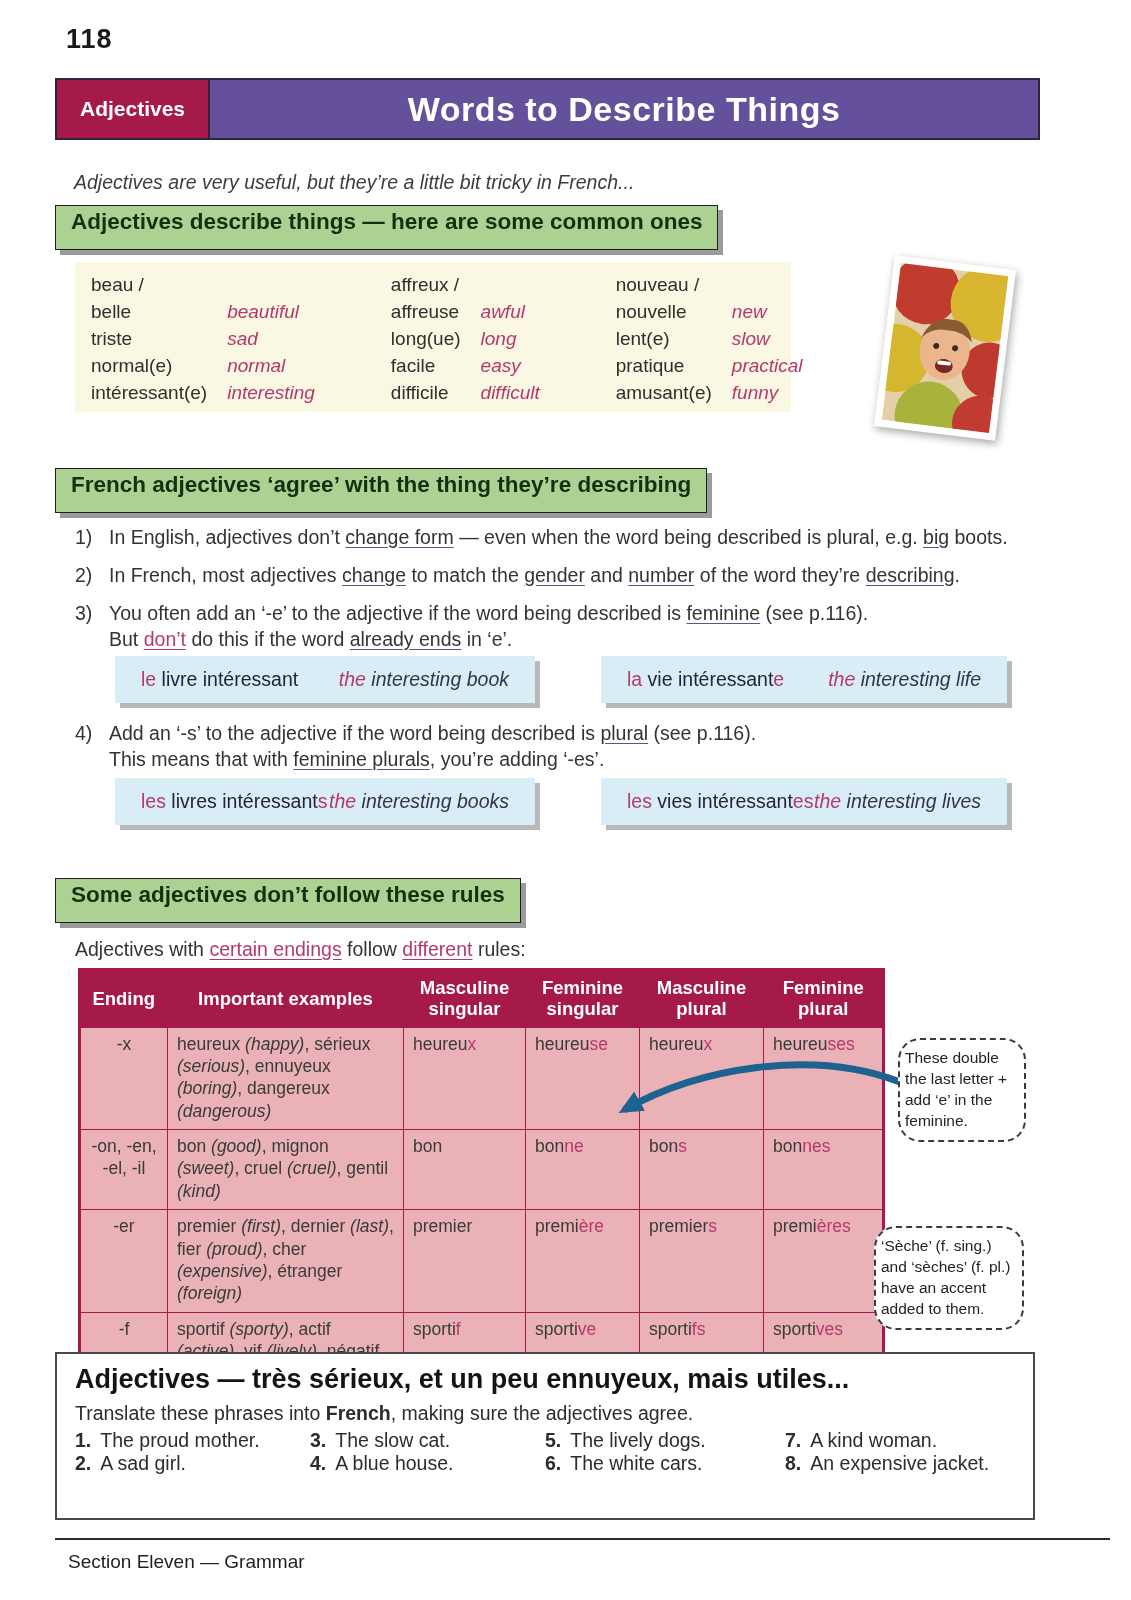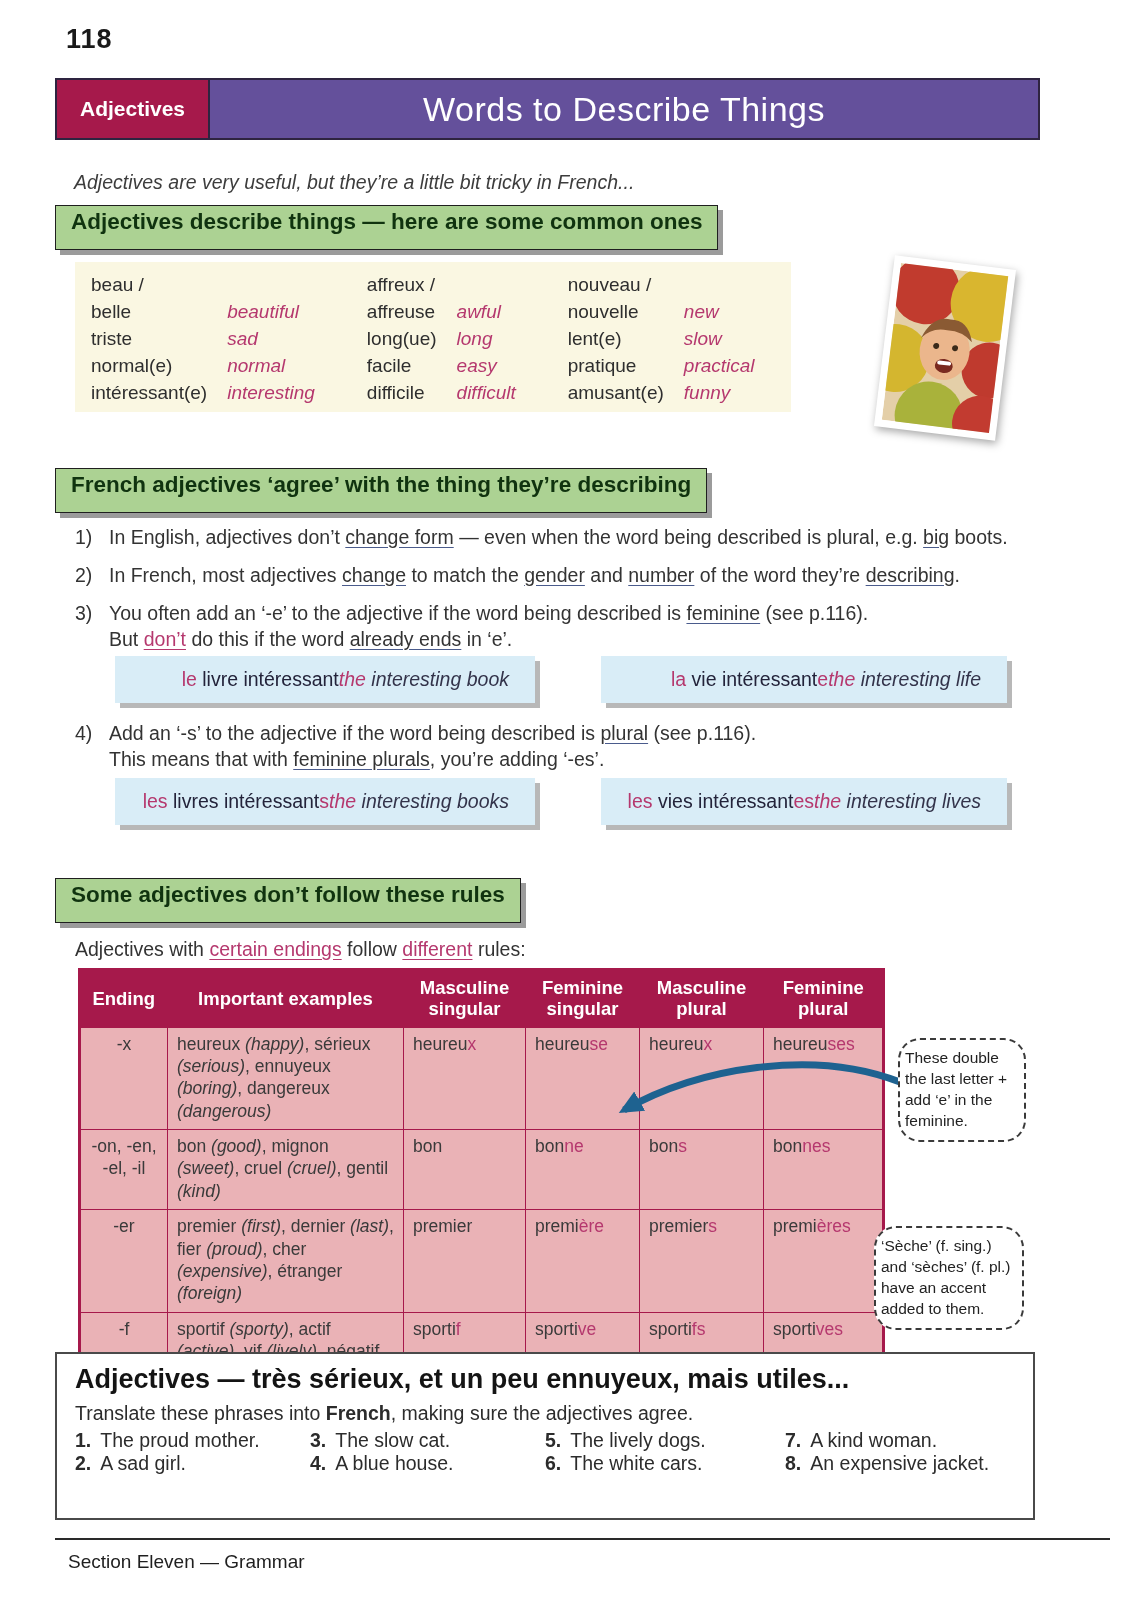--- a/index.html
+++ b/index.html
@@ -7,53 +7,53 @@
   body{position:relative;width:1131px;height:1600px;overflow:hidden;
        font-family:"Liberation Sans","DejaVu Sans",sans-serif;color:#333}
   .abs{position:absolute}
 
   .pagenum{top:24px;left:66px;font-size:27px;font-weight:600;color:#1a1a1a;letter-spacing:1px}
 
   .band{top:78px;left:55px;width:985px;height:62px;display:flex;border:2px solid #2e2440}
   .band-tab{width:153px;background:var(--maroon,#A6194B);color:#fff;display:flex;align-items:center;
             justify-content:center;font-size:21px;font-weight:bold;border-right:2px solid #2e2440}
   .band-title{flex:1;background:var(--purple,#64509B);color:#fff;display:flex;align-items:center;
-              justify-content:center;font-size:34px;font-weight:normal;letter-spacing:.5px}
+              justify-content:center;font-size:34px;font-weight:bold;letter-spacing:.5px}
 
   .intro{top:171px;left:74px;font-size:19.5px;font-style:italic;color:#3d3d3d}
 
   .ghead{background:var(--green-bg,#ACD293);border:1.5px solid #1f1f1f;box-shadow:5px 5px 0 #9b9b9b;
          padding:3px 15px 14px;font-size:22.5px;font-weight:bold;color:#10330f;display:inline-block;white-space:nowrap}
   #ghead1{top:205px;left:55px}
   #ghead2{top:468px;left:55px}
   #ghead3{top:878px;left:55px}
 
   .vocab{top:262px;left:75px;width:716px;height:150px;background:var(--cream,#FAF7E2);
-         display:flex;gap:52px;padding:9px 0 0 16px}
+         display:flex;gap:76px;padding:9px 0 0 16px}
   .vgroup{display:grid;grid-template-columns:max-content max-content;column-gap:20px;
           align-content:start;font-size:19px;line-height:27px}
   .vgroup .fr{color:#2e2e2e}
   .vgroup .en{color:var(--pink-text,#B5386E);font-style:italic}
 
   .photo{top:262px;left:884px;width:122px;height:172px;background:#fff;padding:7px;
          box-shadow:2px 3px 8px rgba(0,0,0,.35);transform:rotate(7deg)}
   .photo svg{width:100%;height:100%;display:block}
 
   .point{left:75px;width:960px;font-size:19.5px;line-height:26px;display:flex;color:#333}
   .pnum{width:34px;flex:none}
   .u{text-decoration:underline;text-decoration-color:#4a5b8c;text-underline-offset:3px}
   .pk{color:var(--pink-text,#B5386E)}
   .pk.u{text-decoration-color:var(--pink-text,#B5386E)}
   .b{font-weight:bold}
 
   .exrow{left:115px;width:892px;display:flex;gap:66px}
   #exrow1{top:656px}
   #exrow2{top:778px}
   .exbox{background:var(--blue-box,#D9EDF7);box-shadow:5px 5px 0 #b8b8b8;height:47px;
-         display:flex;align-items:center;justify-content:flex-end;padding:0 26px;font-size:19.5px}
+         display:flex;align-items:center;justify-content:space-between;padding:0 26px;font-size:19.5px}
   .exbox:nth-child(1){width:420px}
   .exbox:nth-child(2){width:406px}
   .exbox .fr{color:#23233a}
   .exbox .en{font-style:italic;color:#33334a}
 
   .s3intro{top:938px;left:75px;font-size:19.5px}
 
   .etable{top:968px;left:78px;width:807px;border-collapse:collapse;border:3px solid var(--maroon,#A6194B)}
   .etable th{background:var(--maroon,#A6194B);color:#fff;font-size:18.5px;font-weight:bold;
              border:2px solid var(--maroon,#A6194B);padding:6px 4px;line-height:1.15;text-align:center}

